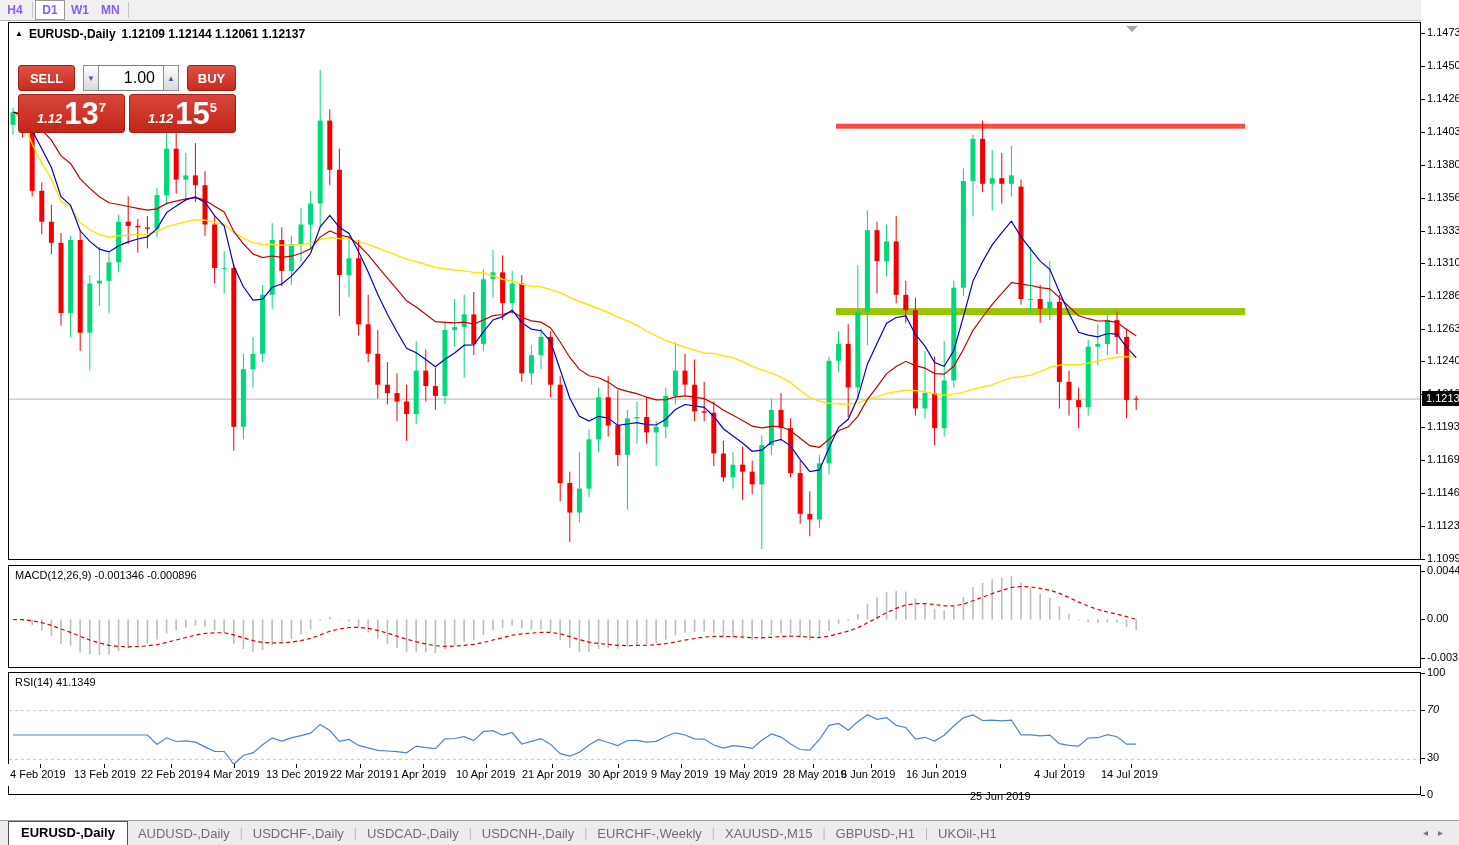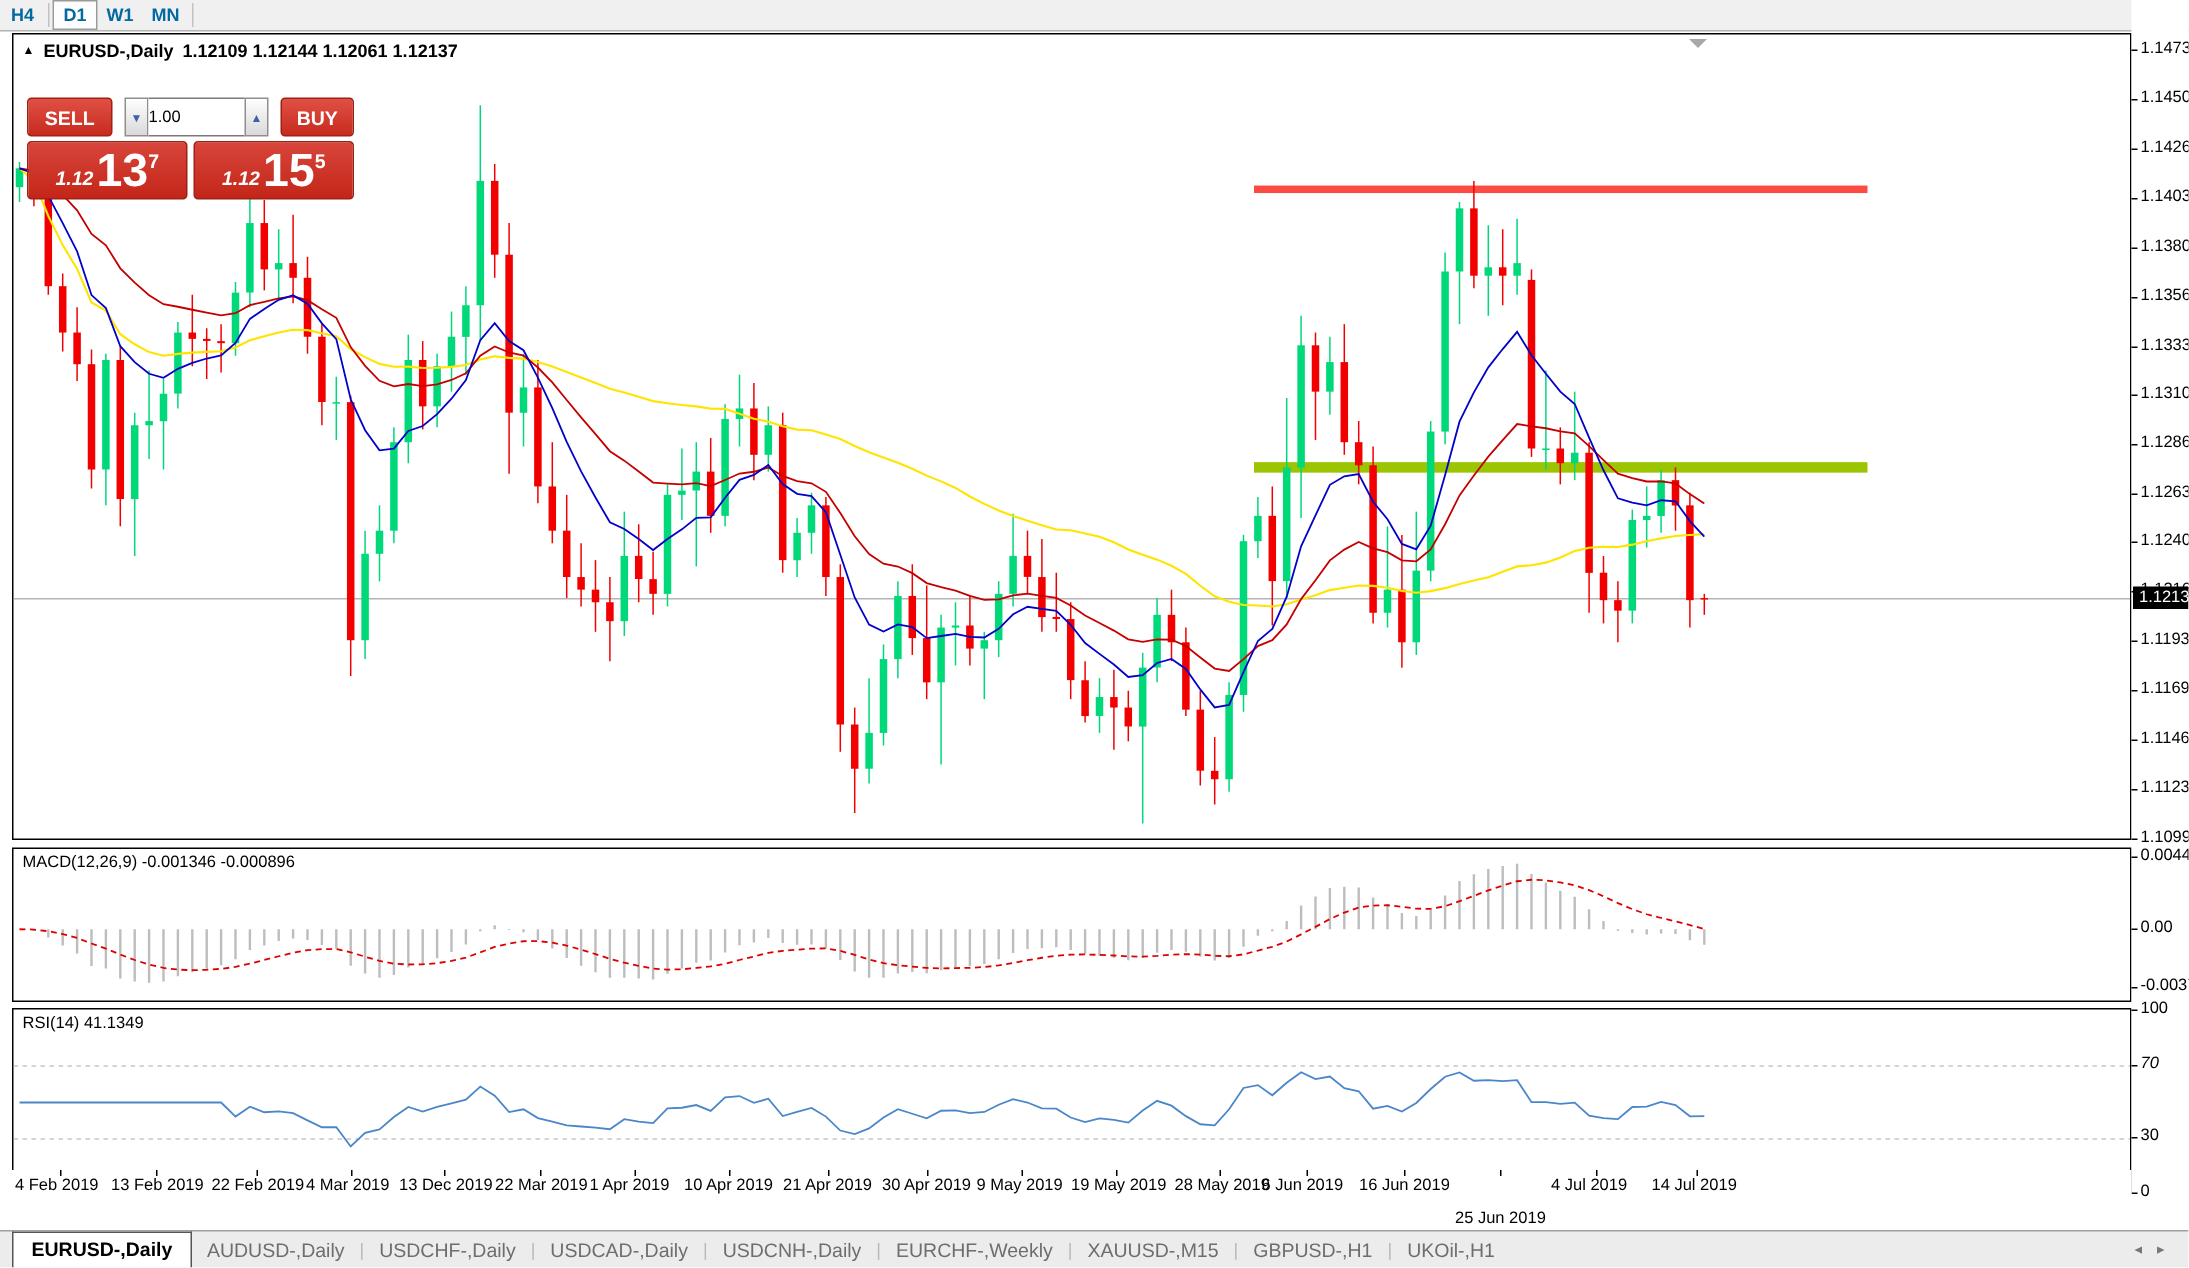--- a/index.html
+++ b/index.html
@@ -4,21 +4,21 @@
 <style>
   * { margin:0; padding:0; box-sizing:border-box; }
   html,body { width:1459px; height:845px; overflow:hidden; background:#ffffff;
     font-family:"Liberation Sans", sans-serif; }
   #app { position:relative; width:1459px; height:845px; background:#fff; }
 
   
   #toolbar { position:absolute; left:0; top:0; width:1459px; height:21px;
     background:#f0f0f0; border-bottom:1px solid #b5b5b5; display:flex; align-items:stretch; }
   .tf-btn { min-width:30px; padding:0 6px; display:flex; align-items:center; justify-content:center;
-    font-size:12px; font-weight:700; color:#0369a1; cursor:pointer; }
+    font-size:12px; font-weight:700; color:#8b5cf6; cursor:pointer; }
   .tf-btn.active { background:#fdfdfd; border:1px solid #9a9a9a; }
   .tf-sep { width:1px; background:#c2c2c2; margin:2px 2px; }
 
   
   .pane { position:absolute; left:8px; width:1413px; background:#fff; border:1px solid #000; }
   #main-pane { top:22px;  height:538px; }
   #macd-pane { top:565px; height:103px; }
   #rsi-pane  { top:672px; height:123px; }
   .pane svg { display:block; }
 
@@ -28,36 +28,36 @@
   #chart-title .tri { font-size:8px; position:relative; top:-1px; }
 
   
   #axis-col { position:absolute; left:1421px; top:0; width:38px; height:845px; background:#fff; }
   .axis-label { position:absolute; left:6px; font-size:11px; color:#000; white-space:nowrap; }
   .axis-label .tick { position:absolute; left:-6px; top:7px; width:4px; height:1px; background:#000; }
   #bid-badge { position:absolute; left:1px; width:37px; height:15px; background:#000; color:#fff;
     font-size:11px; line-height:15px; text-align:left; padding-left:4px; }
 
   
-  #time-axis { position:absolute; left:8px; top:780px; width:1413px; height:22px; background:#fff; }
+  #time-axis { position:absolute; left:8px; top:764px; width:1413px; height:22px; background:#fff; }
   .time-label { position:absolute; top:4px; font-size:11px; color:#000; white-space:nowrap; }
   .time-tick { position:absolute; top:0; width:1px; height:4px; background:#000; }
 
   
   #trade-panel { position:absolute; left:9px; top:42px; width:218px; }
   #tp-row1 { display:flex; height:26px; align-items:stretch; }
   .tp-btn { color:#fff; font-size:13px; font-weight:700; display:flex; align-items:center;
     justify-content:center; border-radius:3px; border:1px solid #a02015; cursor:pointer;
     background:linear-gradient(180deg,#e05045,#c72b1e); }
   #sell-btn { width:57px; } #buy-btn { width:49px; }
   #tp-row1 .gap { width:8px; }
   .spin { width:16px; display:flex; align-items:center; justify-content:center; font-size:8px;
     color:#3f5fae; background:linear-gradient(180deg,#fefefe,#d9d9d9); border:1px solid #8f8f8f; cursor:pointer; }
   #vol-field { width:64px; border:1px solid #7a7a7a; border-left:none; border-right:none;
-    font-size:11px; text-align:left; padding-right:8px; color:#000; outline:none;
+    font-size:16px; text-align:right; padding-right:8px; color:#000; outline:none;
     font-family:"Liberation Sans", sans-serif; }
   #tp-row2 { display:flex; margin-top:3px; height:39px; }
   .px-panel { color:#fff; border-radius:3px; border:1px solid #a02015; display:flex;
     align-items:flex-end; justify-content:center; padding-bottom:3px; cursor:pointer;
     background:linear-gradient(180deg,#d8453a,#c32619); }
   #sell-big { width:107px; margin-right:4px; } #buy-big { width:107px; }
   .px-small { font-size:13px; font-weight:700; margin-right:2px; line-height:20px;font-style:italic; }
   .px-big   { font-size:31px; font-weight:700; line-height:30px;text-align:right; }
   .px-sup   { font-size:13px; font-weight:700; position:relative; top:-14px; }
 

